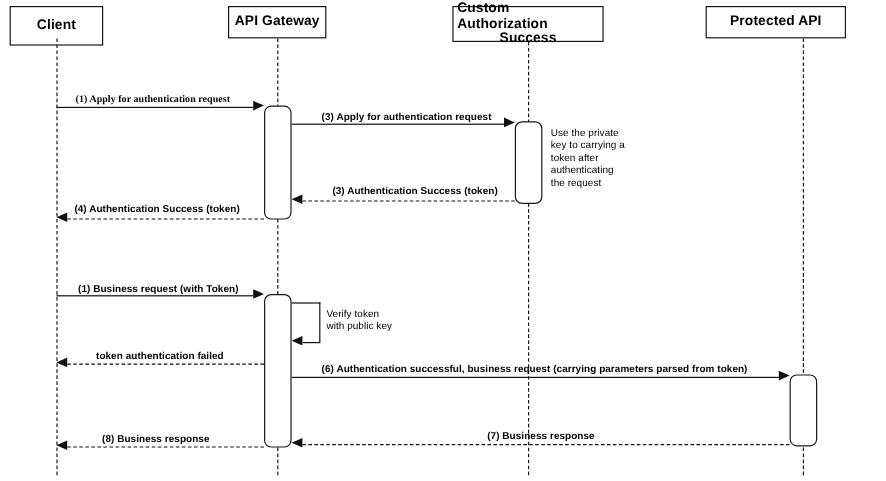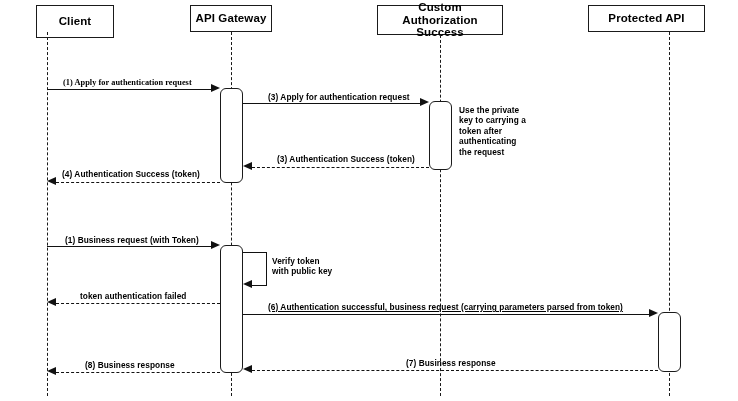--- a/index.html
+++ b/index.html
@@ -17,21 +17,20 @@
   }
   
   .participant-box{
     position:absolute;
     box-sizing:border-box;
     border:1.6px solid #1a1a1a;
     background:#ffffff;
     display:flex;
     align-items:center;
     justify-content:center;
-    text-align:center;
     font-size:11.5px;
     font-weight:bold;
     line-height:12.5px;
     letter-spacing:.1px;
     color:#000;
     padding:12px 3px;
   }
   
   .lifeline{
     position:absolute;
@@ -76,41 +75,41 @@
     font-size:8.3px;
     font-weight:bold;
     white-space:nowrap;
     color:#000;
     line-height:10px;
     letter-spacing:.05px;
   }
   .note-text{
     position:absolute;
     font-size:8.3px;
-    font-weight:bold;
+    font-weight:normal;
     color:#000;
     line-height:10.4px;
     letter-spacing:.05px;
   }
   
   .self-seg{
     position:absolute;
     border-color:#111;
     border-style:solid;
     box-sizing:border-box;
   }
   .seg-h{height:0;border-width:1.5px 0 0 0;}
   .seg-v{width:0;border-width:0 0 0 1.5px;}
 </style>
 </head>
 <body>
 
 <div id="diagram-root">
 
-  <div class="participant-box" style="left:8px; top:5px; width:78px; height:33px;margin-left:28px;">
+  <div class="participant-box" style="left:8px; top:5px; width:78px; height:33px;">
     <span>Client</span>
   </div>
 
   <div class="participant-box" style="left:190px; top:5px; width:82px; height:27px;">
     <span>API Gateway</span>
   </div>
 
   <div class="participant-box" style="left:377px; top:5px; width:126px; height:30px; flex-direction:column;">
     <span>Custom Authorization</span>
     <span>Success</span>
@@ -167,21 +166,21 @@
   <div class="arrowhead left" style="left:243px; top:280.4px;"></div>
   <div class="note-text" style="left:272px; top:256px; width:80px;">
     <div>Verify token</div>
     <div>with public key</div>
   </div>
 
   <div class="msg-label" style="left:80px; top:291px;">token authentication failed</div>
   <div class="msg-line dashed" style="left:56px; top:303px; width:164px;"></div>
   <div class="arrowhead left" style="left:47px; top:298.4px;"></div>
 
-  <div class="msg-label" style="left:268px; top:302px;text-decoration:underline;">(6) Authentication successful, business request (carrying parameters parsed from token)</div>
+  <div class="msg-label" style="left:268px; top:302px;">(6) Authentication successful, business request (carrying parameters parsed from token)</div>
   <div class="msg-line" style="left:243px; top:314px; width:406px;"></div>
   <div class="arrowhead right" style="left:649px; top:309.4px;"></div>
 
   <div class="msg-label" style="left:406px; top:358px;">(7) Business response</div>
   <div class="msg-line dashed" style="left:252px; top:370px; width:406px;"></div>
   <div class="arrowhead left" style="left:243px; top:365.4px;"></div>
 
   <div class="msg-label" style="left:85px; top:360px;">(8) Business response</div>
   <div class="msg-line dashed" style="left:56px; top:372px; width:164px;"></div>
   <div class="arrowhead left" style="left:47px; top:367.4px;"></div>

